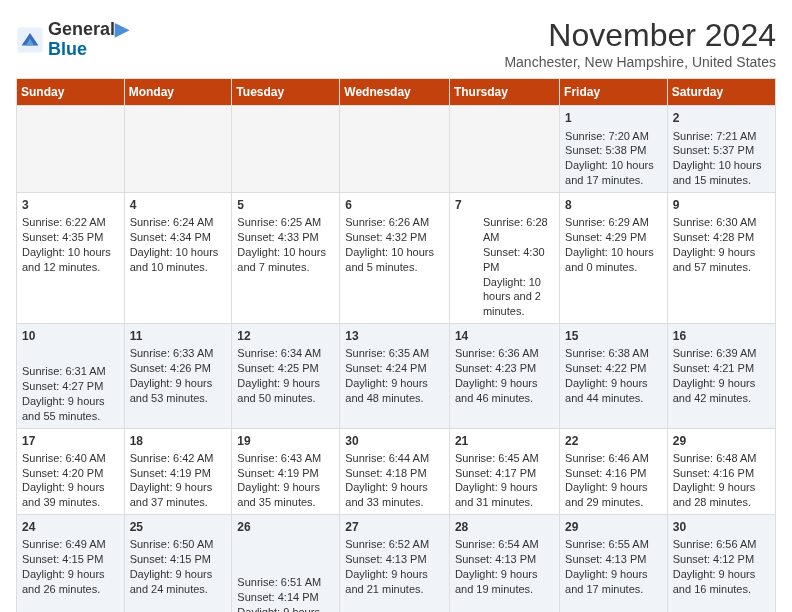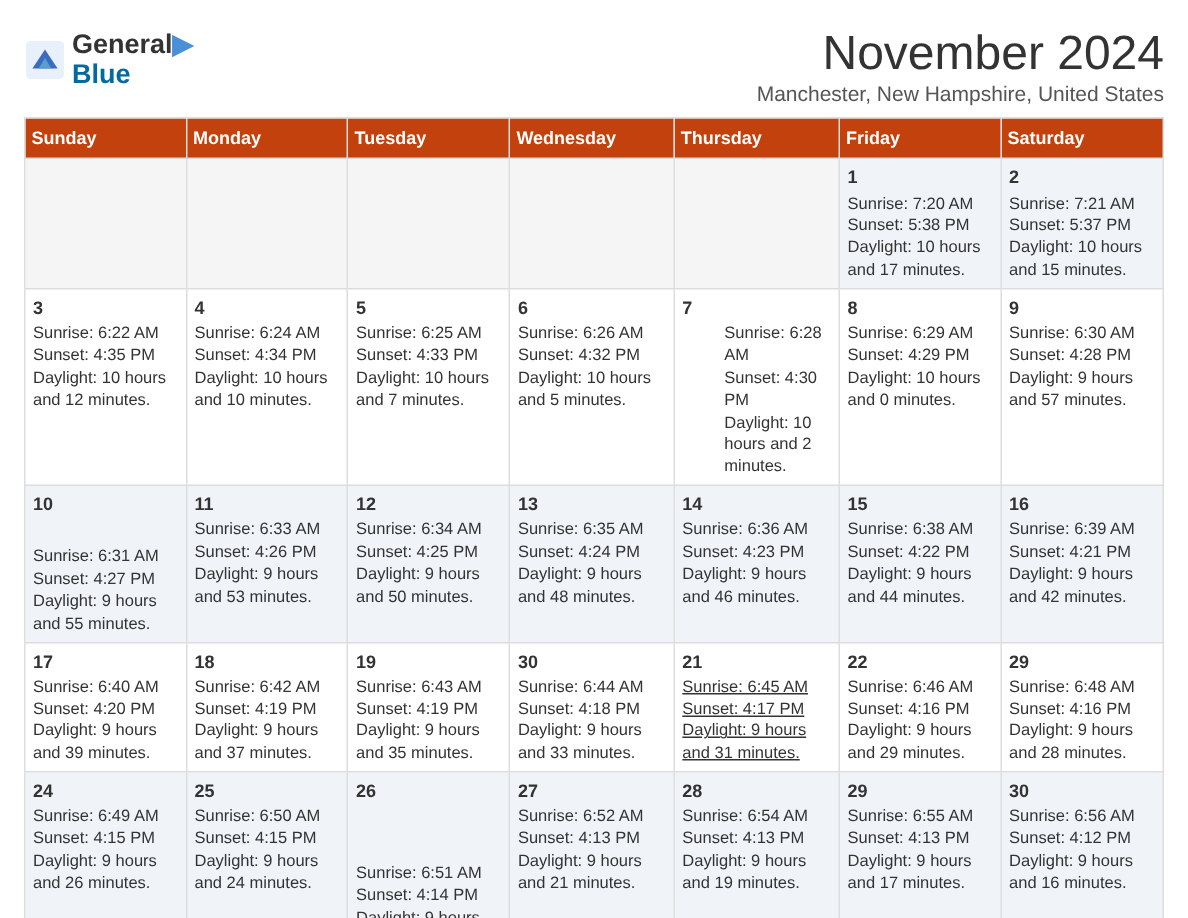--- a/index.html
+++ b/index.html
@@ -250,21 +250,21 @@
 Daylight: 9 hours and 35 minutes.</div>
         </td>
         <td>
           <span class="day-num">30</span>
           <div style="white-space: pre-line;">Sunrise: 6:44 AM
 Sunset: 4:18 PM
 Daylight: 9 hours and 33 minutes.</div>
         </td>
         <td>
           <span class="day-num">21</span>
-          <div style="white-space: pre-line; text-decoration: underline;">Sunrise: 6:45 AM
+          <div style="white-space: pre-line;">Sunrise: 6:45 AM
 Sunset: 4:17 PM
 Daylight: 9 hours and 31 minutes.</div>
         </td>
         <td>
           <span class="day-num">22</span>
           <div style="white-space: pre-line;">Sunrise: 6:46 AM
 Sunset: 4:16 PM
 Daylight: 9 hours and 29 minutes.</div>
         </td>
         <td>

